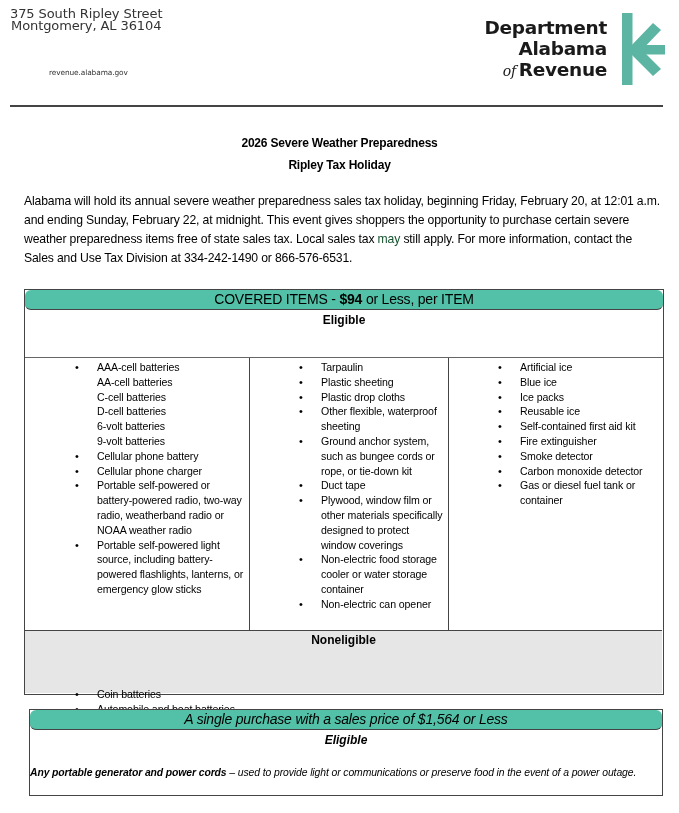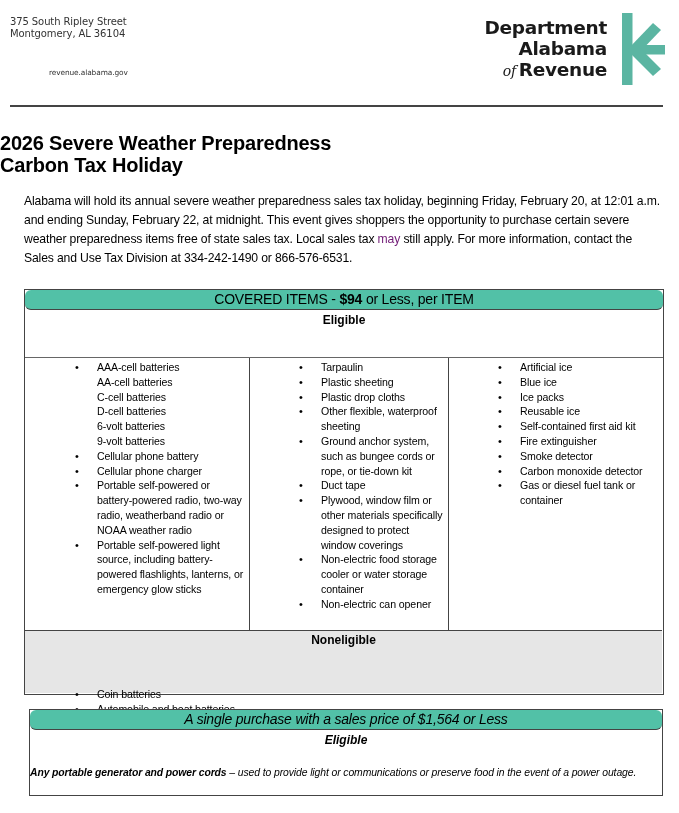--- a/index.html
+++ b/index.html
@@ -1,31 +1,31 @@
 <!DOCTYPE html>
 <html><head>
 <meta charset="utf-8">
 <style>
   * { box-sizing: border-box; margin: 0; padding: 0; }
   html, body { width: 679px; height: 813px; background: #ffffff; overflow: hidden; }
   body { position: relative; font-family: "Liberation Sans", sans-serif; color: #000; }
 
-  .addr { position: absolute; left: 10px; top: 16px; font-size: 10px; line-height: 12px; color: #333; font-family: "DejaVu Sans", sans-serif; letter-spacing: -0.1px; }
+  .addr { position: absolute; left: 10px; top: 8px; font-size: 13px; line-height: 12px; color: #333; font-family: "DejaVu Sans", sans-serif; letter-spacing: -0.1px; text-align: center; }
   .website { position: absolute; left: 10px; top: 68px; font-size: 7.4px; color: #333; font-family: "DejaVu Sans", sans-serif; letter-spacing: -0.1px; margin-left: 39px; }
 
   .logo-text { position: absolute; right: 72px; top: 17px; text-align: right; font-family: "DejaVu Sans", sans-serif; font-weight: bold; color: #1a1a1a; font-size: 18.5px; line-height: 21px; letter-spacing: -0.3px; }
   .logo-text .of { font-family: "DejaVu Serif", serif; font-style: italic; font-weight: normal; font-size: 14px; margin-right: 3px; }
   .logo-icon { position: absolute; left: 618px; top: 11px; width: 48px; height: 76px; }
 
   .rule { position: absolute; left: 10px; top: 105px; width: 653px; height: 1.5px; background: #444; }
 
-  .title { position: absolute; left: 0; width: 679px; top: 132px; font-weight: bold; font-size: 20px; line-height: 22px; font-family: "Liberation Sans", sans-serif; letter-spacing: -0.2px; }
+  .title { position: absolute; left: 0; width: 679px; top: 132px; text-align: center; font-weight: bold; font-size: 12px; line-height: 22px; font-family: "Liberation Sans", sans-serif; letter-spacing: -0.2px; }
 
   .intro { position: absolute; left: 24px; top: 192px; width: 640px; font-size: 12.2px; line-height: 19px; letter-spacing: -0.15px; font-family: "Liberation Sans", sans-serif; }
-  .intro .link { color: #701a75; }
+  .intro .link { color: #14532d; }
 
   .tbl { position: absolute; border: 1.5px solid #444; background: #fff; }
   .tbl1 { left: 24px; top: 289px; width: 640px; height: 406px; }
   .tbl2 { left: 29px; top: 709px; width: 634px; height: 87px; font-style: italic; }
 
   .band { background: #52c1a7; border-bottom: 1.5px solid #444; text-align: center; font-size: 14px; font-family: "Liberation Sans", sans-serif; letter-spacing: -0.2px; border-radius: 6px; }
   .tbl1 .band { height: 20px; line-height: 19px; }
   .tbl2 .band { height: 20px; line-height: 19px; }
   .band b { font-weight: bold; }
 
@@ -72,21 +72,21 @@
   <rect x="4" y="2" width="10.5" height="72" fill="#5bb5a2"></rect>
   <rect x="12" y="34" width="35" height="9.5" fill="#5bb5a2"></rect>
   <polygon points="10,38 35,12 43,19 18,45" fill="#5bb5a2"></polygon>
   <polygon points="10,40 18,33 43,58 35,65" fill="#5bb5a2"></polygon>
 </svg>
 
 <div class="rule"></div>
 
 <div class="title">
   <div>2026 Severe Weather Preparedness</div>
-  <div>Carbon Tax Holiday</div>
+  <div>Ripley Tax Holiday</div>
 </div>
 
 <p class="intro"><span>Alabama will hold its annual severe weather preparedness sales tax holiday, beginning Friday, February 20, at 12:01 a.m. and ending Sunday, February 22, at midnight. This event gives shoppers the opportunity to purchase certain severe weather preparedness items free of state sales tax.  Local sales  tax </span><span class="link">may</span><span> still apply. For more information, contact the Sales and Use Tax Division at 334-242-1490 or 866-576-6531.</span></p>
 
 <div class="tbl tbl1">
   <div class="band"><span>COVERED ITEMS - </span><b>$94</b><span> or Less, per ITEM</span></div>
   <div class="elig-row">
     <div class="elig">Eligible</div>
   </div>
   <div class="cols">

